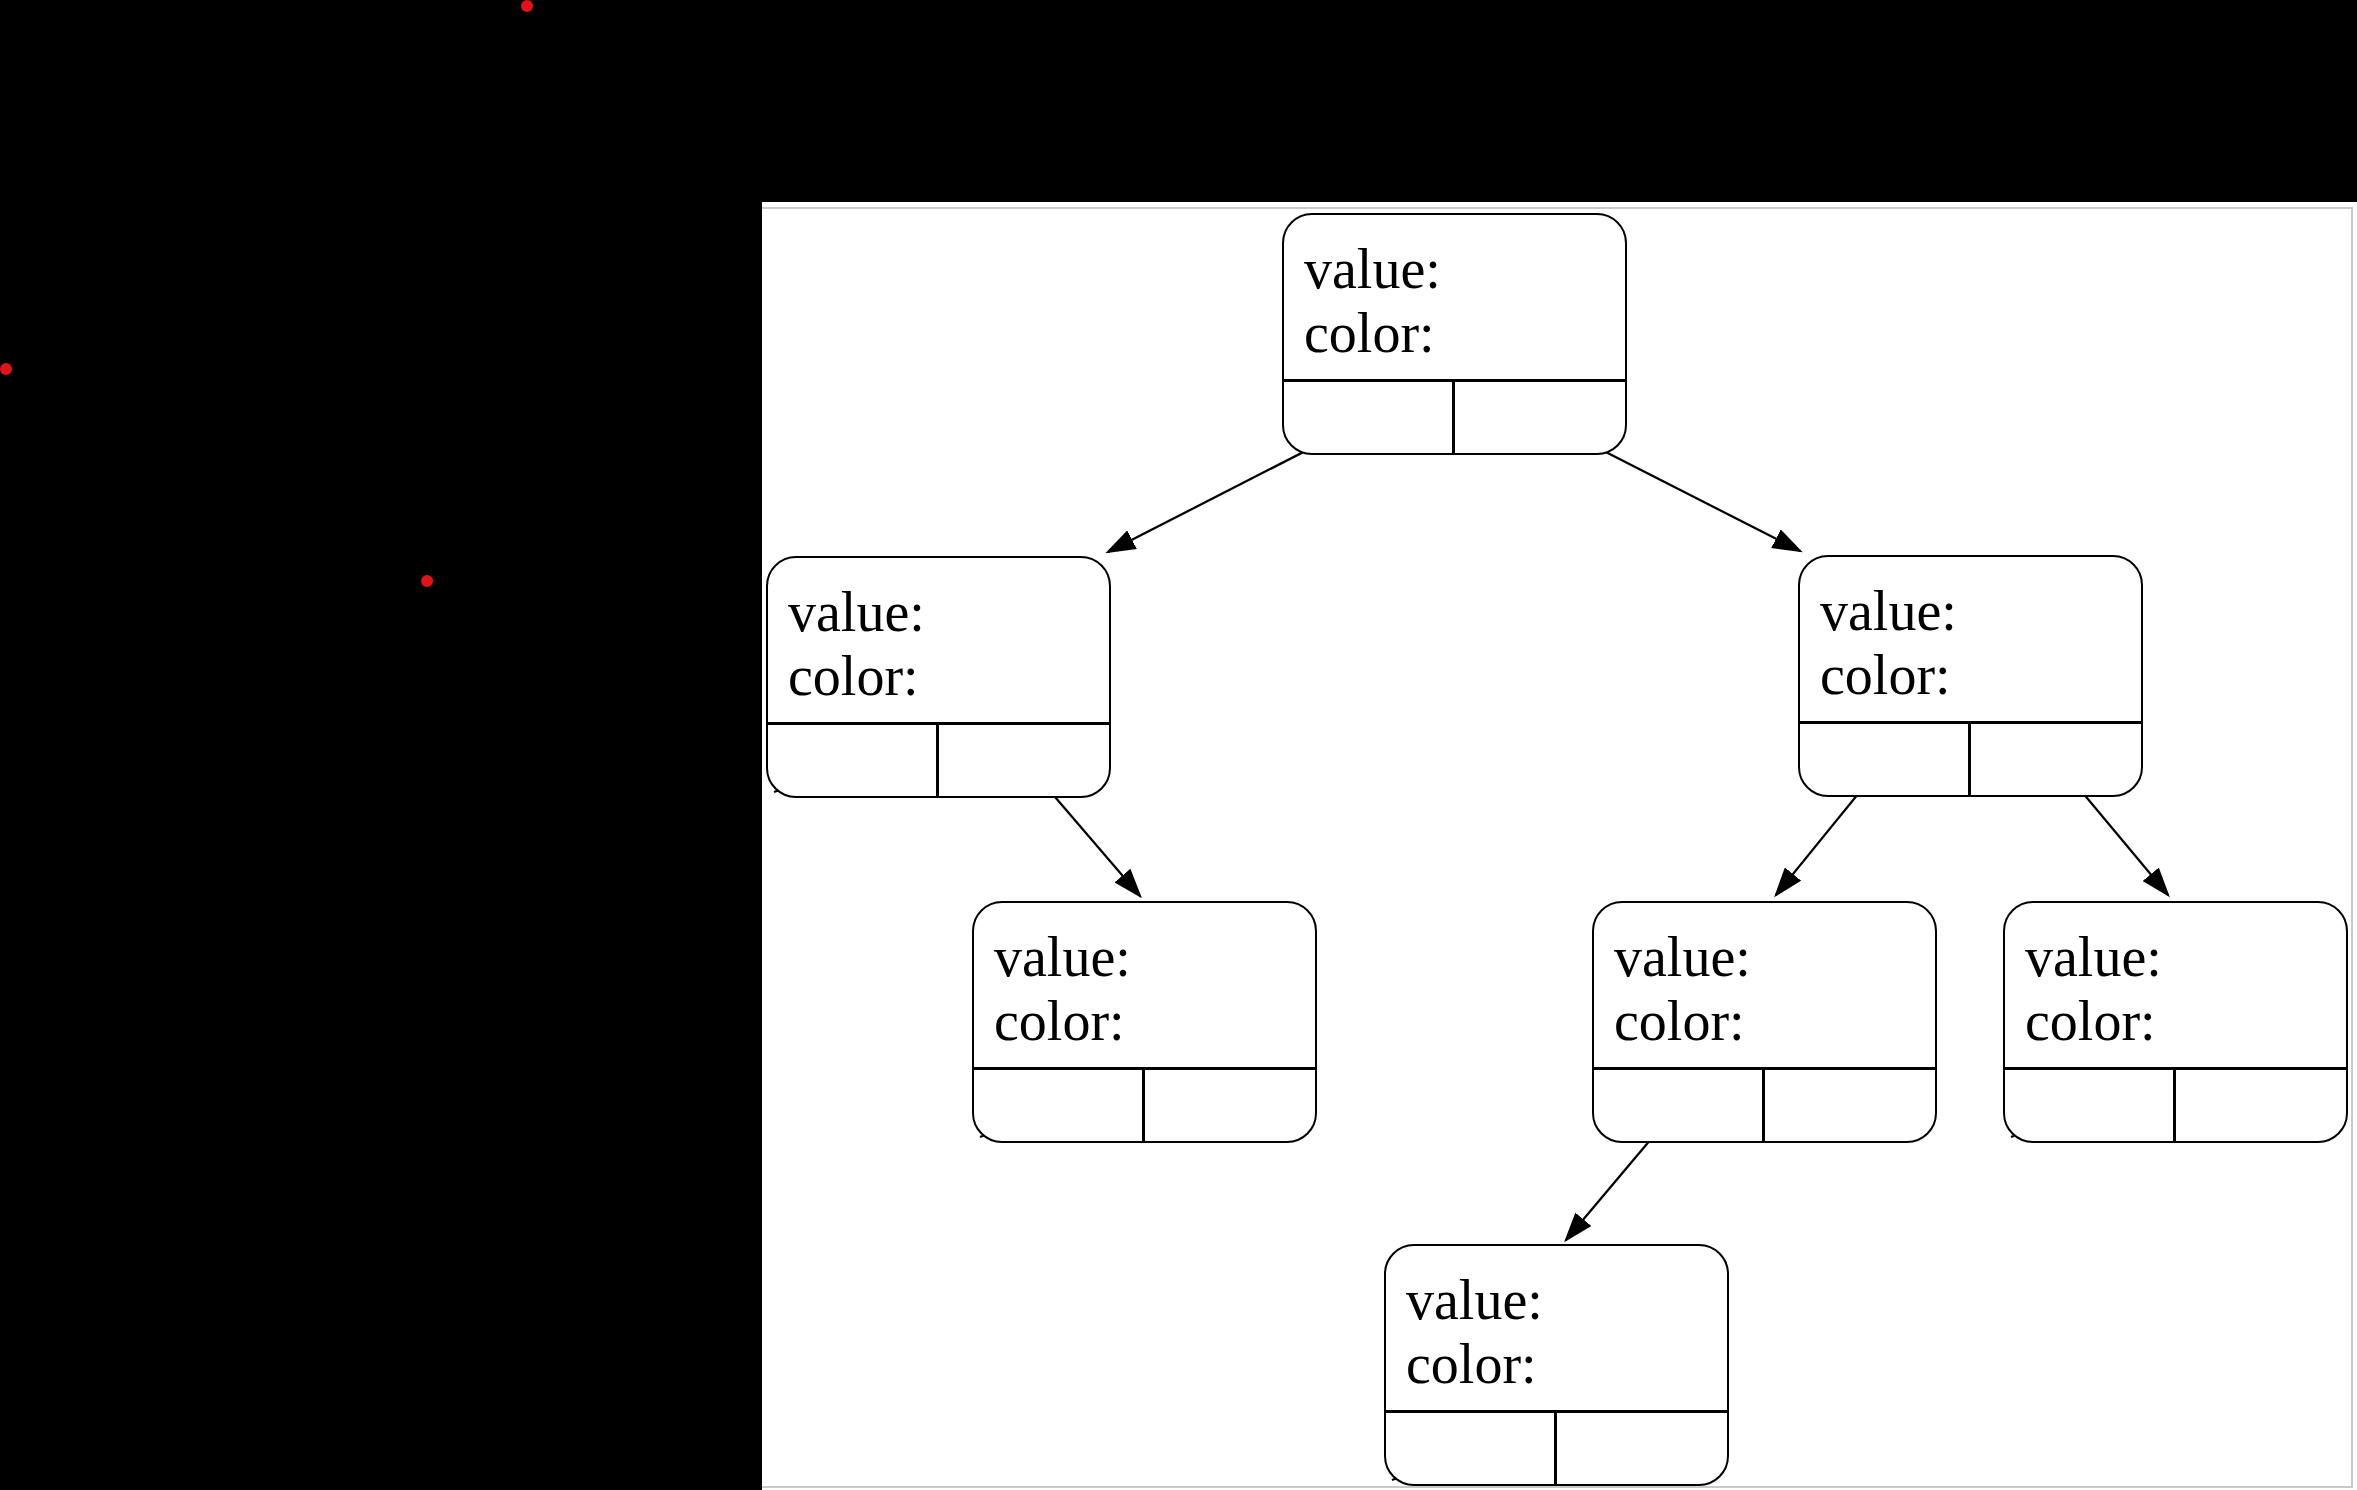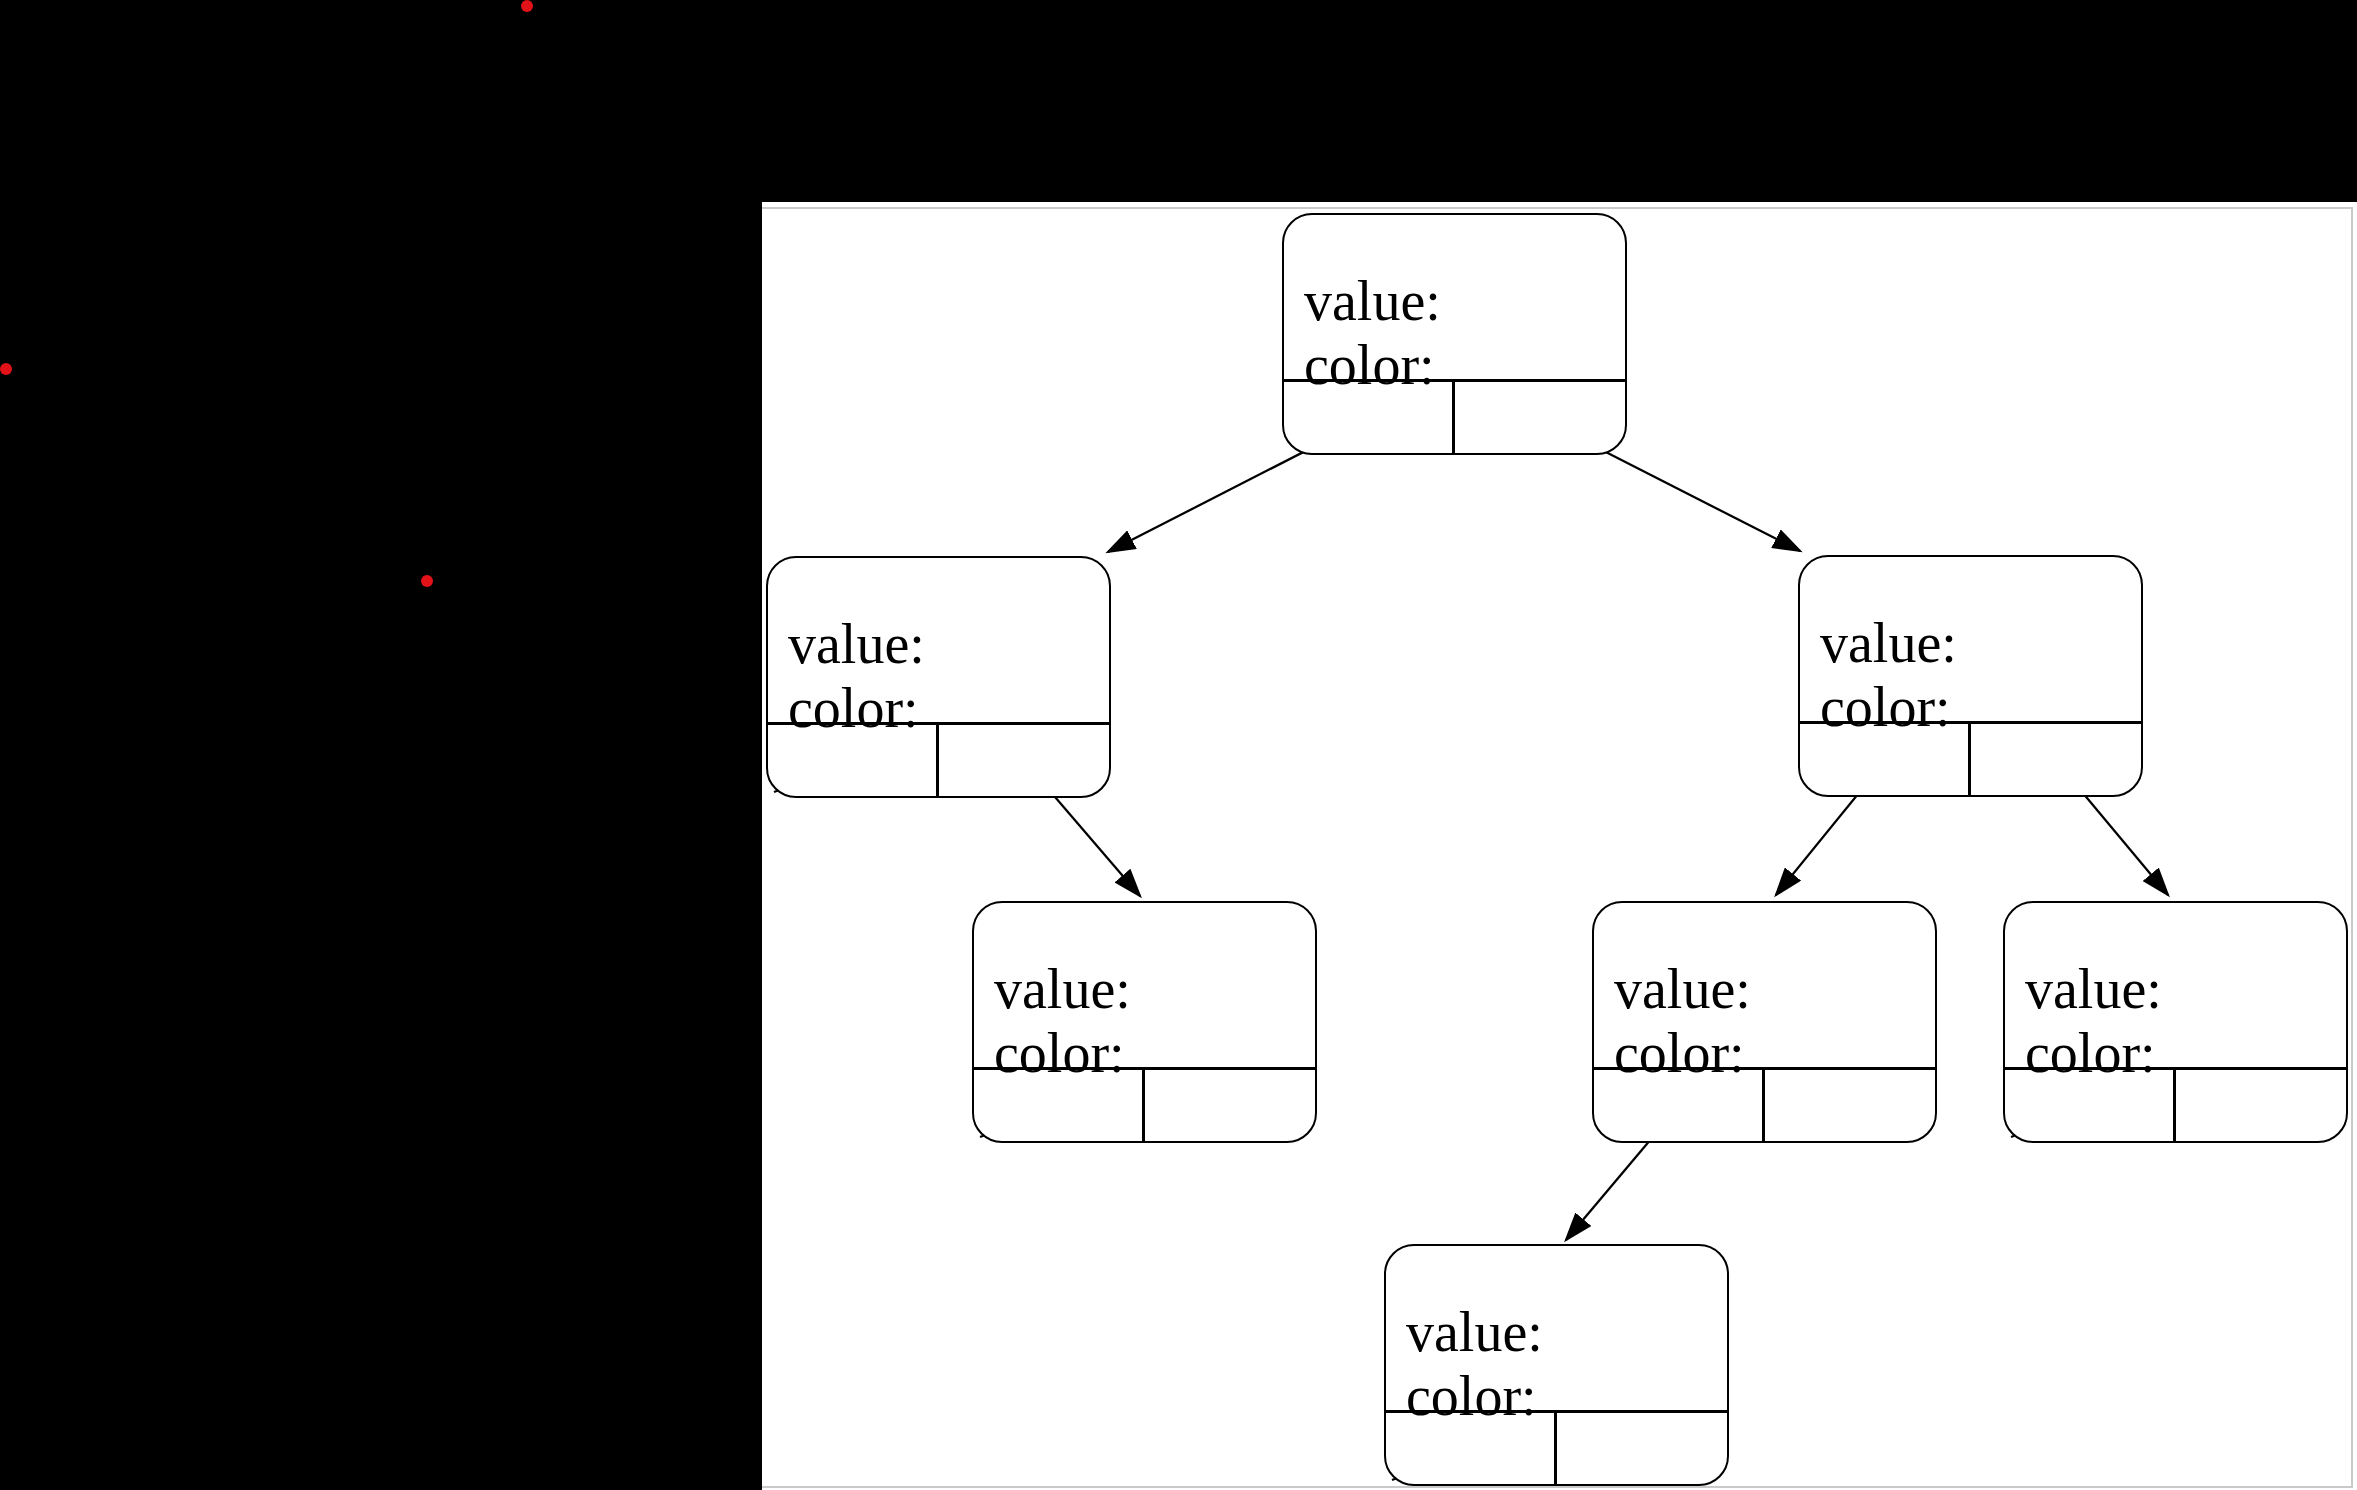--- a/index.html
+++ b/index.html
@@ -28,21 +28,20 @@
     border:2px solid #000;
     border-radius:30px;
     background:#fff;
     overflow:hidden;
   }
   .node-text{
     padding:22px 0 0 20px;
     font-size:56px;
     line-height:64px;
     color:#000;
-    margin-top:32px;
   }
   .ptr-row{
     position:absolute;
     left:0;right:0;bottom:0;
     height:71px;
     border-top:3px solid #000;
     display:flex;
   }
   .ptr-cell{box-sizing:border-box;height:100%;}
   .ptr-cell.left{width:50%;border-right:3px solid #000;}

